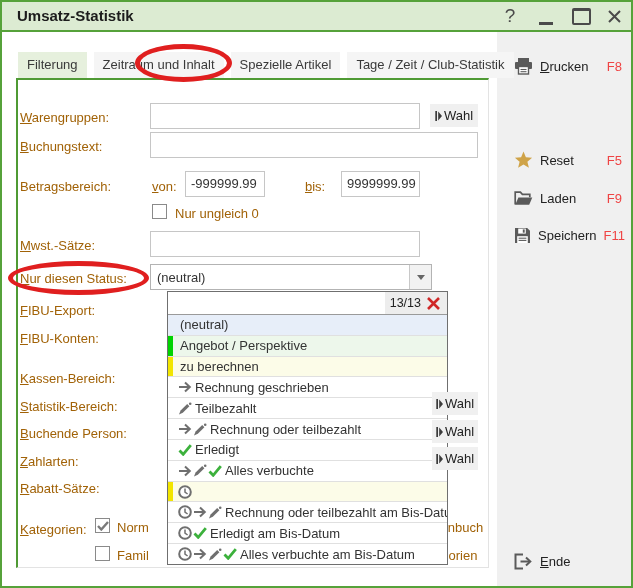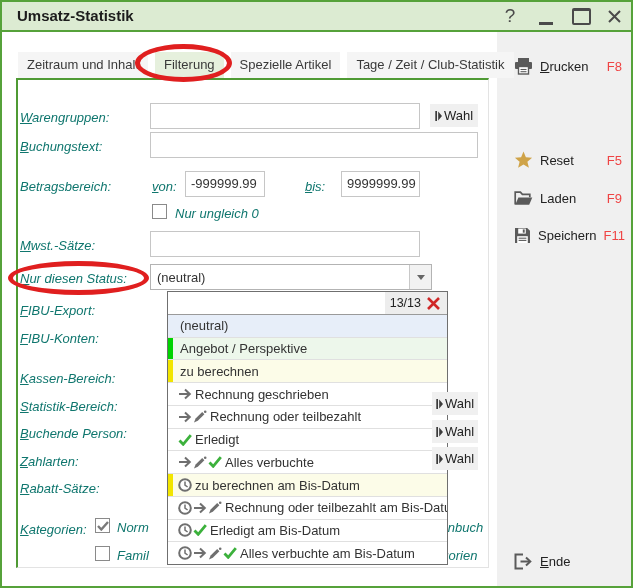--- a/index.html
+++ b/index.html
@@ -17,21 +17,21 @@
   .sidebar{left:497px;top:32px;width:134px;height:554px;background:#f0f0f0;z-index:1;}
   .side-btn{left:514px;width:112px;height:20px;display:flex;align-items:center;gap:7px;cursor:pointer;z-index:6;}
   .side-btn .lbl{color:#222;}
   .fnkey{margin-left:auto;color:#ef4444;padding-right:4px;}
   
   .tabbar{left:18px;top:52px;height:26px;display:flex;z-index:4;}
   .tab{height:26px;line-height:26px;padding:0 9px;margin-right:7px;background:#f5f5f5;color:#3a3a3a;cursor:pointer;white-space:nowrap;}
   .tab.active{background:#e6f0dd;}
   
   .panel{left:16px;top:78px;width:473px;height:490px;background:#fff;border-left:2px solid #4f9a34;border-top:2px solid #4f9a34;border-right:1px solid #e3e3e3;border-bottom:1px solid #e3e3e3;z-index:2;}
-  .flabel{left:20px;color:#0f766e;white-space:nowrap;z-index:3;font-style:italic;}
+  .flabel{left:20px;color:#a16207;white-space:nowrap;z-index:3;}
   .ul{display:inline-block;}
   .ul::first-letter{text-decoration:underline;}
   .tinput{background:#fff;border:1px solid #c6c6c6;height:26px;z-index:3;padding:0 5px;line-height:24px;color:#333;}
   .num{text-align:left;}
   .wahl{width:46px;height:23px;background:#f0f0f0;display:flex;align-items:center;justify-content:center;gap:2px;color:#222;cursor:pointer;z-index:35;}
   .cb{width:15px;height:15px;background:#fff;border:1px solid #8a8a8a;z-index:3;display:flex;align-items:center;justify-content:center;cursor:pointer;}
   
   .combo{left:150px;top:264px;width:282px;height:26px;border:1px solid #b3b3b3;background:#fff;display:flex;align-items:center;z-index:3;cursor:pointer;}
   .combo .val{padding-left:6px;flex:1;}
   .combo .arrowbox{width:21px;height:24px;background:#f2f2f2;border-left:1px solid #c8c8c8;display:flex;align-items:center;justify-content:center;}
@@ -130,22 +130,22 @@
       <svg width="19" height="17" viewBox="0 0 19 17">
         <path d="M9 1.5 H1.5 V15.5 H9" fill="none" stroke="#5a5a5a" stroke-width="2"></path>
         <path d="M6.5 8.5 H15" stroke="#5a5a5a" stroke-width="2" fill="none"></path>
         <path d="M12 4.5 L16.3 8.5 12 12.5" fill="none" stroke="#5a5a5a" stroke-width="2"></path>
       </svg>
     </span>
   <span class="lbl ul">Ende</span>
 </div>
 
 <div class="abs tabbar">
+  <div class="tab active">Filterung</div>
   <div class="tab">Zeitraum und Inhalt</div>
-  <div class="tab active">Filterung</div>
   <div class="tab">Spezielle Artikel</div>
   <div class="tab">Tage / Zeit / Club-Statistik</div>
 </div>
 
 <div class="abs panel"></div>
 
 <span class="abs flabel ul" style="top:110px;">Warengruppen:</span>
 <div class="abs tinput" style="left:150px;top:103px;width:270px;"></div>
 <div class="abs wahl" style="left:430px;top:104px;width:48px;">
   <span class="icon">
@@ -259,20 +259,29 @@
       <div class="dd-item">
         <span class="dd-icon">
           <svg width="14" height="12" viewBox="0 0 14 12">
             <path d="M1 6 H11.4 M7 1.5 L11.8 6 7 10.5" stroke="#6f6f6f" stroke-width="2" fill="none"></path>
           </svg>
         </span>
         <span class="dd-text">Rechnung geschrieben</span>
       </div>
       <div class="dd-item">
         <span class="dd-icon">
+          <svg width="14" height="13" viewBox="0 0 14 13">
+            <path d="M1 12.5 L2.6 8.6 9.2 2 11.4 4.2 4.8 10.8 Z" fill="#6f6f6f"></path>
+            <circle cx="12.2" cy="1.8" r="1.3" fill="#6f6f6f"></circle>
+          </svg>
+        </span>
+        <span class="dd-text">Teilbezahlt</span>
+      </div>
+      <div class="dd-item">
+        <span class="dd-icon">
           <svg width="14" height="12" viewBox="0 0 14 12">
             <path d="M1 6 H11.4 M7 1.5 L11.8 6 7 10.5" stroke="#6f6f6f" stroke-width="2" fill="none"></path>
           </svg>
         </span>
         <span class="dd-icon">
           <svg width="14" height="13" viewBox="0 0 14 13">
             <path d="M1 12.5 L2.6 8.6 9.2 2 11.4 4.2 4.8 10.8 Z" fill="#6f6f6f"></path>
             <circle cx="12.2" cy="1.8" r="1.3" fill="#6f6f6f"></circle>
           </svg>
         </span>
@@ -306,21 +315,20 @@
         <span class="dd-text">Alles verbuchte</span>
       </div>
       <div class="dd-item" style="background: rgb(252, 252, 232);">
         <span class="dd-bar" style="background: rgb(242, 229, 0);"></span>
         <span class="dd-icon">
           <svg width="14" height="14" viewBox="0 0 14 14">
             <circle cx="7" cy="7" r="5.8" fill="#fff" stroke="#6f6f6f" stroke-width="2"></circle>
             <path d="M7 3.6 V7.2 L9.6 9" stroke="#6f6f6f" stroke-width="1.5" fill="none"></path>
           </svg>
         </span>
-        <span class="dd-text">zu berechnen am Bis-Datum</span>
       </div>
       <div class="dd-item">
         <span class="dd-icon">
           <svg width="14" height="14" viewBox="0 0 14 14">
             <circle cx="7" cy="7" r="5.8" fill="#fff" stroke="#6f6f6f" stroke-width="2"></circle>
             <path d="M7 3.6 V7.2 L9.6 9" stroke="#6f6f6f" stroke-width="1.5" fill="none"></path>
           </svg>
         </span>
         <span class="dd-icon">
           <svg width="14" height="12" viewBox="0 0 14 12">

